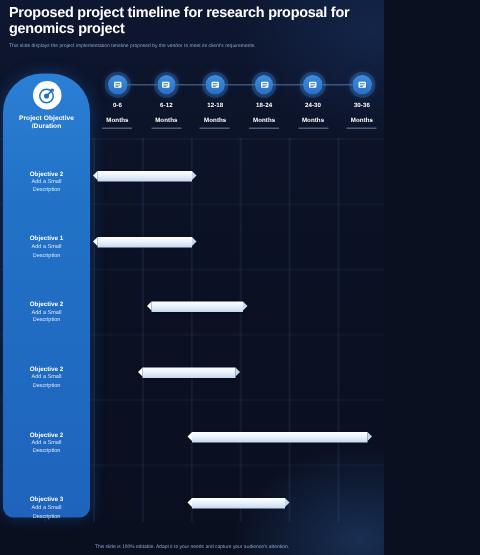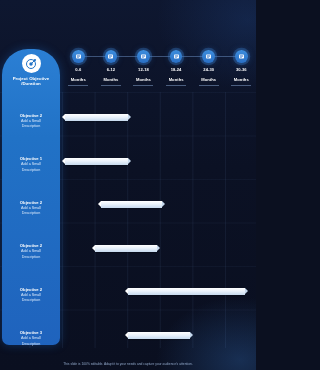--- a/index.html
+++ b/index.html
@@ -117,20 +117,24 @@
   .footer{
     position:absolute;left:0;right:0;bottom:4px;text-align:center;
     font-size:3.3px;line-height:4px;color:#90a6c7;
   }
 </style>
 </head>
 <body>
 
 <div class="slide">
 
+  <div class="header">
+    <h1 class="title">Proposed project timeline for research proposal for genomics project</h1>
+    <p class="subtitle">This slide displays the project implementation timeline proposed by the vendor to meet its client's requirements.</p>
+  </div>
 
   <div class="objective-panel">
     <div class="obj-head">
       <div class="obj-icon">
         <svg width="12" height="12" viewBox="0 0 24 24" aria-hidden="true">
           <circle cx="12" cy="12" r="9" fill="none" stroke="#2172c6" stroke-width="2"></circle>
           <circle cx="12" cy="12" r="3.4" fill="#2172c6"></circle>
           <path d="M13.5 10.5 L20.5 3.5" stroke="#2172c6" stroke-width="2" stroke-linecap="round"></path>
           <path d="M18.2 3.2 L20.8 3.2 L20.8 5.8" fill="none" stroke="#2172c6" stroke-width="1.8" stroke-linecap="round" stroke-linejoin="round"></path>
         </svg>

